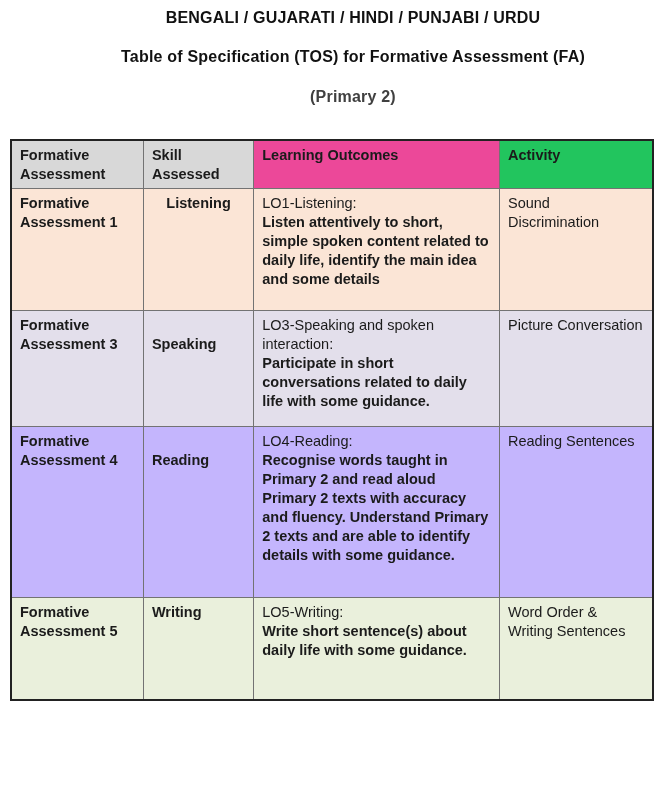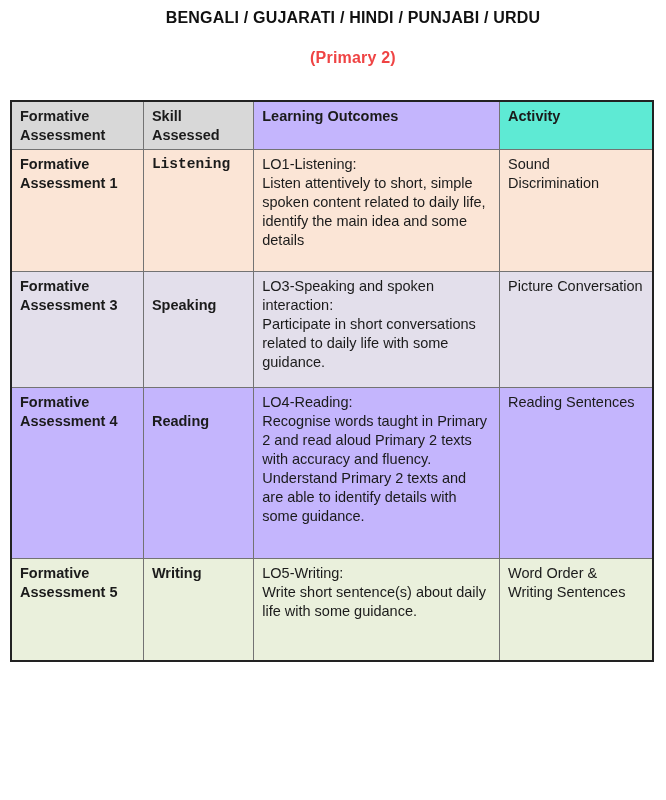--- a/index.html
+++ b/index.html
@@ -51,49 +51,50 @@
   }
   
   .tos tr.r0 td { height: 112px; }
   .tos tr.r1 td { height: 127px; }
   .tos tr.r2 td { height: 87px; margin-left: 44px;  }
   .tos tr.r3 td { height: 142px; }
   .tos tr.r4 td { height: 92px;  }
 
   .assessment-cell { font-weight: bold; }
   .skill-cell { font-weight: bold; }
-  .tos tr.r0 .skill-cell { text-align: left; font-family: Liberation Mono, monospace; }
+  .tos tr.r0 .skill-cell { text-align: center; }
   .tos tr.r2 .skill-cell { padding-top: 24px; }
   .tos tr.r3 .skill-cell { padding-top: 24px; }
 
   .lo-heading { font-weight: normal; }
-  .lo-body { font-weight: normal; }
+  .lo-body { font-weight: bold; }
   .activity-cell { font-weight: normal; }
 </style>
 </head>
 <body>
 
 <div class="page">
 
   <div class="title">BENGALI / GUJARATI / HINDI / PUNJABI / URDU</div>
-  <div class="grade" id="grade-line" style="color: #ef4444;">(Primary 2)</div>
+  <div class="subtitle">Table of Specification (TOS) for Formative Assessment (FA)</div>
+  <div class="grade" id="grade-line" style="color: #404040;">(Primary 2)</div>
 
   <table class="tos">
     <colgroup>
       <col style="width:132px">
       <col style="width:110px">
       <col style="width:245px">
       <col style="width:153px">
     </colgroup>
     <tbody>
         <tr class="header-row">
       <th style="background: rgb(216, 216, 216);">Formative Assessment</th>
       <th style="background: rgb(216, 216, 216);">Skill Assessed</th>
-      <th style="background: #c4b5fd;">Learning Outcomes</th>
-      <th style="background: #5eead4;">Activity</th>
+      <th style="background: #ec4899;">Learning Outcomes</th>
+      <th style="background: #22c55e;">Activity</th>
     </tr>
 
     <tr class="r0" style="background: rgb(251, 229, 214); padding-left: 30px;">
       <td class="assessment-cell">Formative Assessment 1</td>
       <td class="skill-cell">Listening</td>
       <td class="lo-cell">
         <div class="lo-heading">LO1-Listening:</div>
         <div class="lo-body">Listen attentively to short, simple spoken content related to daily life, identify the main idea and some details</div>
       </td>
       <td class="activity-cell">Sound Discrimination</td>

